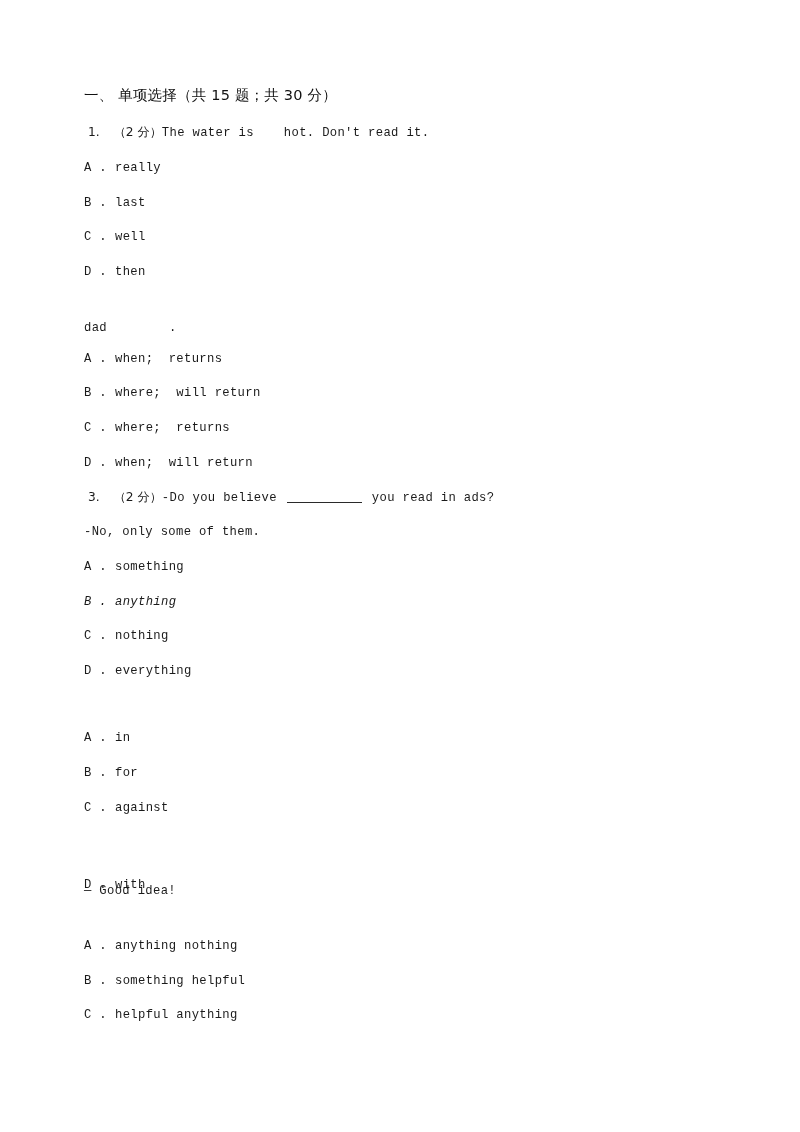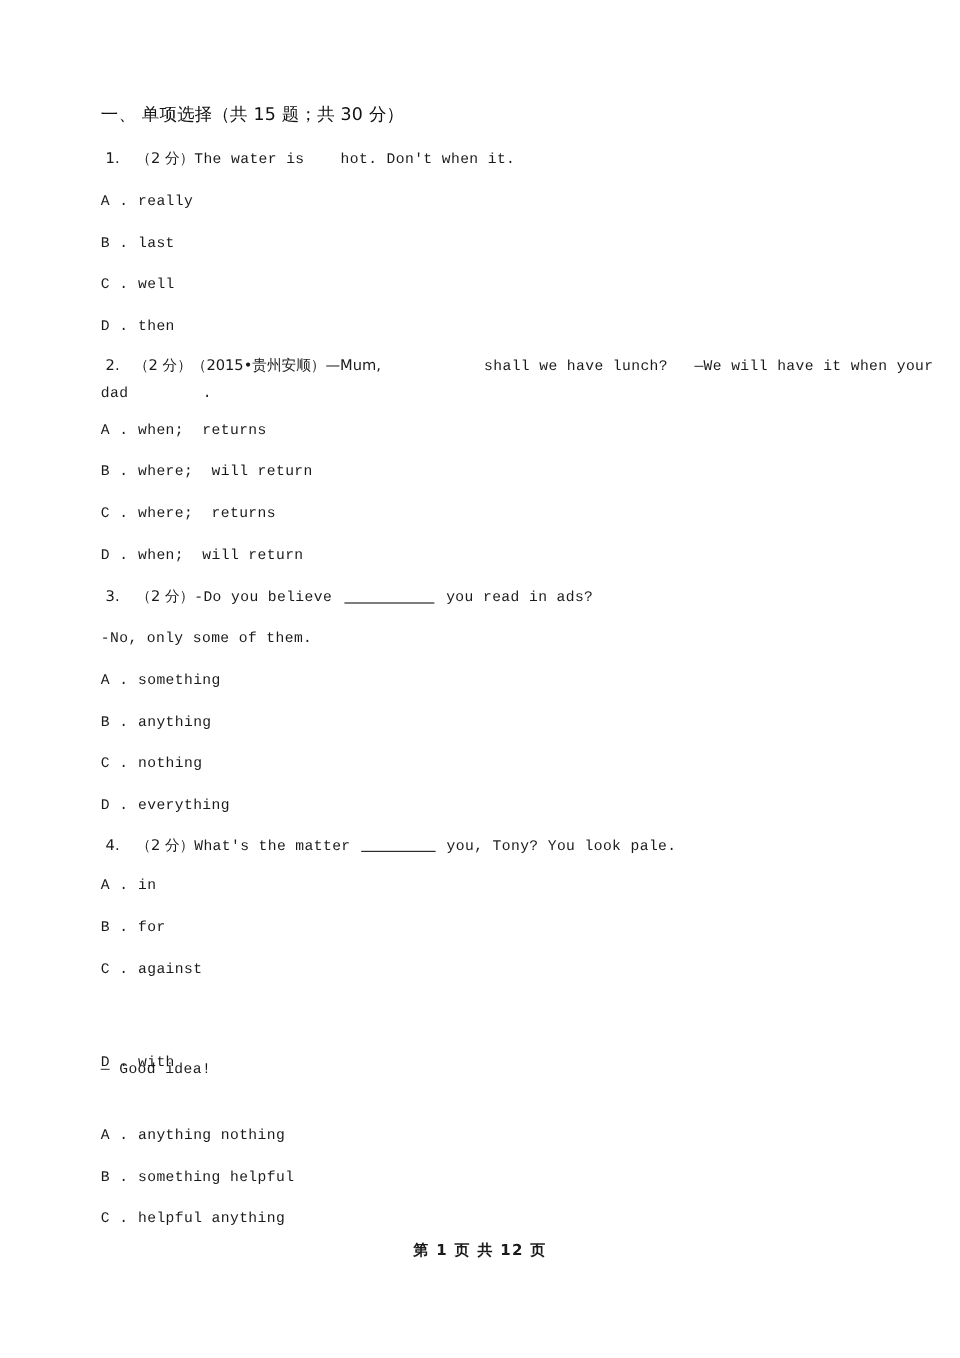--- a/index.html
+++ b/index.html
@@ -120,54 +120,51 @@
   }
 </style>
 </head>
 <body>
 
 <div class="page">
 
 
   <div class="section-heading">一、  单项选择（共 15 题；共 30 分）</div>
 
-  <div class="qline qnum" style="top:124px;"><span class="cjk">1.</span><span class="cjk" style="display:inline-block;width:14px;"></span><span class="cjk">（2 分）</span><span>The water is</span><span class="gap-sm"></span><span>hot. Don't when it.</span></div>
+  <div class="qline qnum" style="top:124px;"><span class="cjk">1.</span><span class="cjk" style="display:inline-block;width:14px;"></span><span class="cjk">（2 分）</span><span>The water is</span><span class="gap-sm"></span><span>hot. Don't read it.</span></div>
 
   <div class="qline qopt" style="top:161px;"><span>A .</span><span style="display:inline-block;width:8px;"></span><span>really</span></div>
   <div class="qline qopt" style="top:196px;"><span>B .</span><span style="display:inline-block;width:8px;"></span><span>last</span></div>
   <div class="qline qopt" style="top:230px;"><span>C .</span><span style="display:inline-block;width:8px;"></span><span>well</span></div>
   <div class="qline qopt" style="top:265px;"><span>D .</span><span style="display:inline-block;width:8px;"></span><span>then</span></div>
 
-  <div class="qline q2line1" style="top:296px;"><span class="cjk">2.</span><span class="cjk" style="display:inline-block;width:12px;"></span><span class="cjk">（2 分）</span><span class="cjk">（2015•贵州安顺）</span><span class="cjk">—Mum,</span><span class="gap-lg"></span><span>shall we have lunch?</span><span style="display:inline-block;width:22px;"></span><span>—We will have it when your</span></div>
 
   <div class="qline qcont" style="top:321px;"><span>dad</span><span class="gap-md"></span><span>.</span></div>
 
   <div class="qline qopt" style="top:352px;"><span>A .</span><span style="display:inline-block;width:8px;"></span><span>when;  returns</span></div>
   <div class="qline qopt" style="top:386px;"><span>B .</span><span style="display:inline-block;width:8px;"></span><span>where;  will return</span></div>
   <div class="qline qopt" style="top:421px;"><span>C .</span><span style="display:inline-block;width:8px;"></span><span>where;  returns</span></div>
   <div class="qline qopt" style="top:456px;"><span>D .</span><span style="display:inline-block;width:8px;"></span><span>when;  will return</span></div>
 
   <div class="qline qnum" style="top:489px;"><span class="cjk">3.</span><span class="cjk" style="display:inline-block;width:14px;"></span><span class="cjk">（2 分）</span><span>-Do you believe</span><span style="display:inline-block;width:10px;"></span><span class="blank blank-w75"></span><span style="display:inline-block;width:10px;"></span><span>you read in ads?</span></div>
 
   <div class="qline qcont" style="top:525px;">-No, only some of them.</div>
 
   <div class="qline qopt" style="top:560px;"><span>A .</span><span style="display:inline-block;width:8px;"></span><span>something</span></div>
-  <div class="qline qopt" style="top:595px;"><span>B .</span><span style="display:inline-block;width:8px;"></span><span>anything</span></div>
+  <div class="qline qopt" style="top:595px;font-style:italic;"><span>B .</span><span style="display:inline-block;width:8px;"></span><span>anything</span></div>
   <div class="qline qopt" style="top:629px;text-align:center;"><span>C .</span><span style="display:inline-block;width:8px;"></span><span>nothing</span></div>
   <div class="qline qopt" style="top:664px;"><span>D .</span><span style="display:inline-block;width:8px;"></span><span>everything</span></div>
 
-  <div class="qline qnum" style="top:696px;"><span class="cjk">4.</span><span class="cjk" style="display:inline-block;width:14px;"></span><span class="cjk">（2 分）</span><span>What's the matter</span><span style="display:inline-block;width:9px;"></span><span class="blank blank-w62"></span><span style="display:inline-block;width:9px;"></span><span>you, Tony? You look pale.</span></div>
 
   <div class="qline qopt" style="top:731px;"><span>A .</span><span style="display:inline-block;width:8px;"></span><span>in</span></div>
   <div class="qline qopt" style="top:766px;"><span>B .</span><span style="display:inline-block;width:8px;"></span><span>for</span></div>
   <div class="qline qopt" style="top:801px;"><span>C .</span><span style="display:inline-block;width:8px;"></span><span>against</span></div>
   <div class="qline qopt" style="top:836px;margin-top:42px;"><span>D .</span><span style="display:inline-block;width:8px;"></span><span>with</span></div>
 
 
   <div class="qline qcont" style="top:884px;">— Good idea!</div>
 
   <div class="qline qopt" style="top:939px;"><span>A .</span><span style="display:inline-block;width:8px;"></span><span>anything nothing</span></div>
   <div class="qline qopt" style="top:974px;"><span>B .</span><span style="display:inline-block;width:8px;"></span><span>something helpful</span></div>
   <div class="qline qopt" style="top:1008px;"><span>C .</span><span style="display:inline-block;width:8px;"></span><span>helpful anything</span></div>
 
-  <div class="footer">第 1 页 共 12 页</div>
 
 </div>
 
 </body></html>

